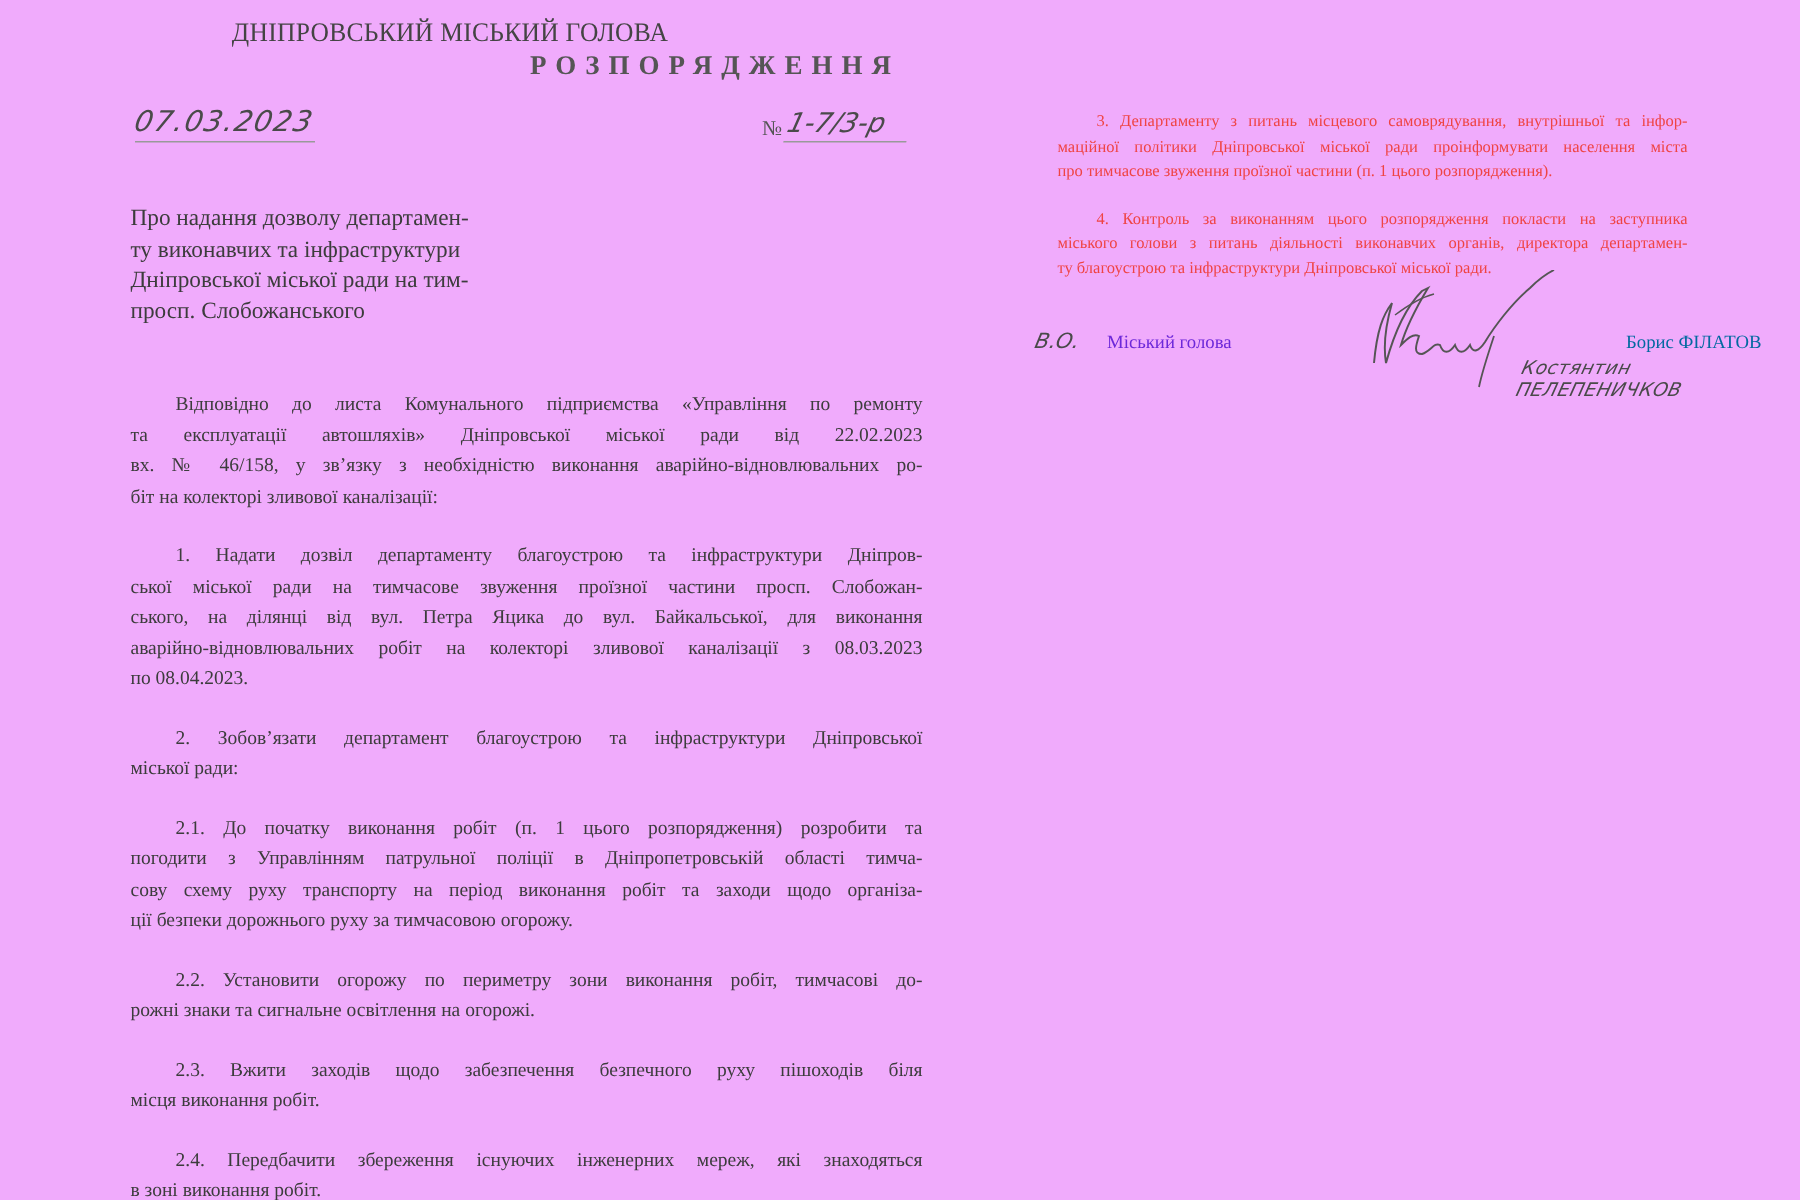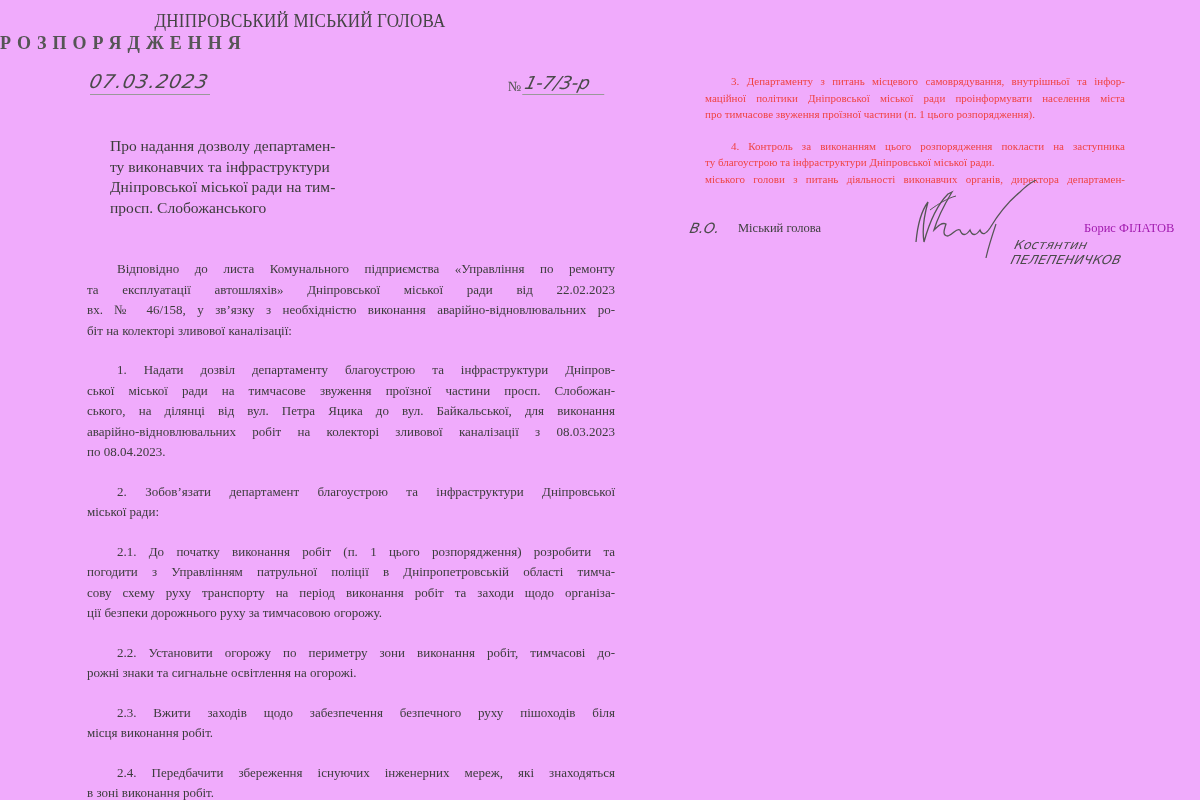--- a/index.html
+++ b/index.html
@@ -34,21 +34,21 @@
       letter-spacing: 0.2px;
       color: #444;
       font-family: "Liberation Serif", serif;
       transform: scaleY(1.05);
     }
     .doc-type {
       position: absolute;
       left: 0;
       width: 600px;
       top: 33px;
-      text-align: left;
+      text-align: right;
       font-size: 18px;
       font-weight: bold;
       letter-spacing: 6px;
       color: #555;
     }
     .hand {
       font-family: "DejaVu Sans", sans-serif;
       font-style: italic;
       color: #4a4a4a;
     }
@@ -91,21 +91,21 @@
     .subject {
       position: absolute;
       left: 87px;
       top: 136px;
       width: 232px;
       font-size: 15.5px;
       line-height: 20.5px;
       text-align: justify;
       color: #3c3c3c;
     }
-    .subject div { white-space: nowrap; margin-left: 23px; }
+    .subject div { white-space: nowrap; }
 
     .body-left {
       position: absolute;
       left: 87px;
       top: 259px;
       width: 528px;
     }
     .para {
       font-size: 13px;
       line-height: 20.5px;
@@ -151,35 +151,35 @@
       left: 2px;
       top: 40px;
       font-size: 14px;
       transform: skewX(-12deg);
     }
     .mayor-title {
       position: absolute;
       left: 50px;
       top: 41px;
       font-size: 12.5px;
-      color: #404040;
+      color: #6d28d9;
     }
     .signature {
       position: absolute;
       left: 220px;
       top: 0px;
       width: 130px;
       height: 80px;
     }
     .mayor-name {
       position: absolute;
       left: 396px;
       top: 41px;
       font-size: 12.5px;
-      color: #a21caf;
+      color: #0369a1;
     }
     .acting-name {
       position: absolute;
       left: 325px;
       top: 57px;
       font-size: 12.5px;
       transform: skewX(-14deg);
       letter-spacing: 0.3px;
     }
   </style>
@@ -249,22 +249,22 @@
 <div class="page" id="page-right"></div>
 
 <div class="body-right">
   <div class="para">
     <span class="line first">3. Департаменту з питань місцевого самоврядування, внутрішньої та інфор-</span>
     <span class="line">маційної політики Дніпровської міської ради проінформувати населення міста</span>
     <span class="line last">про тимчасове звуження проїзної частини (п. 1 цього розпорядження).</span>
   </div>
   <div class="para">
     <span class="line first">4. Контроль за виконанням цього розпорядження покласти на заступника</span>
+    <span class="line">міського голови з питань діяльності виконавчих органів, директора департамен-</span>
     <span class="line last">ту благоустрою та інфраструктури Дніпровської міської ради.</span>
-    <span class="line">міського голови з питань діяльності виконавчих органів, директора департамен-</span>
   </div>
 </div>
 
 <div class="sign-row">
   <span class="acting hand">В.О.</span>
   <span class="mayor-title">Міський голова</span>
   <svg class="signature" viewBox="0 0 130 80">
     <path d="M8 62 C 10 40, 14 30, 20 22 C 16 36, 14 50, 16 62 C 22 40, 30 24, 40 14 L 44 12 C 38 22, 30 36, 26 50 C 30 46, 34 42, 38 44 C 36 50, 34 56, 40 56 C 46 54, 48 48, 52 50 C 54 56, 58 56, 62 50 C 64 56, 68 56, 72 50 C 74 56, 78 54, 82 48 C 88 38, 100 22, 112 12 C 118 6, 124 2, 128 0" fill="none" stroke="#555" stroke-width="1.3"></path>
     <path d="M88 44 C 84 56, 80 68, 78 78" fill="none" stroke="#555" stroke-width="1.2"></path>
     <path d="M22 30 C 30 24, 40 18, 48 16" fill="none" stroke="#555" stroke-width="1"></path>

